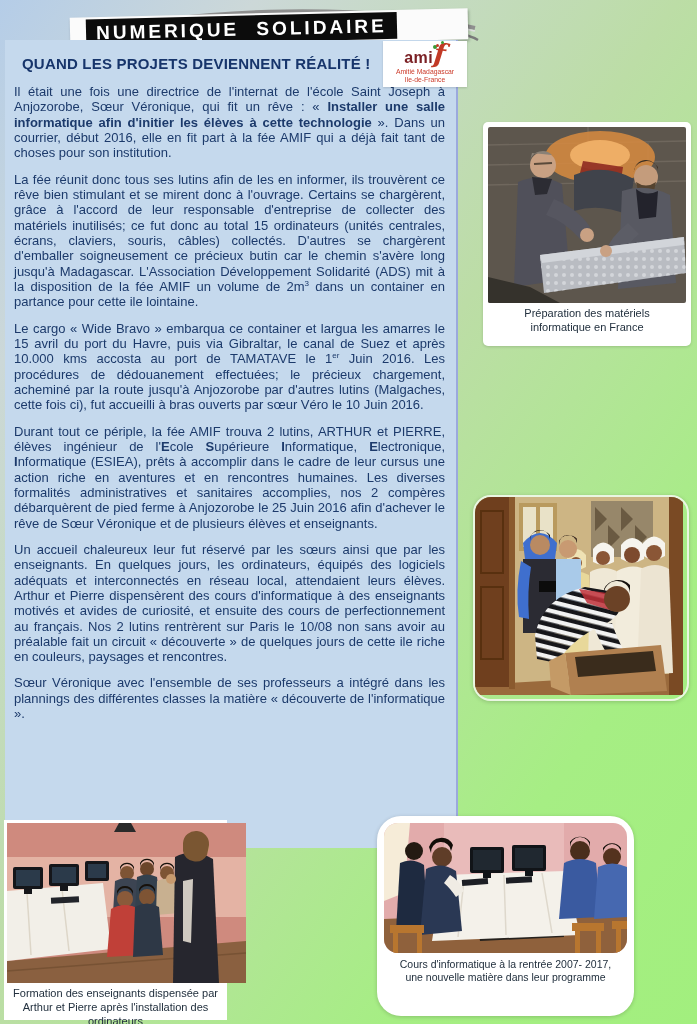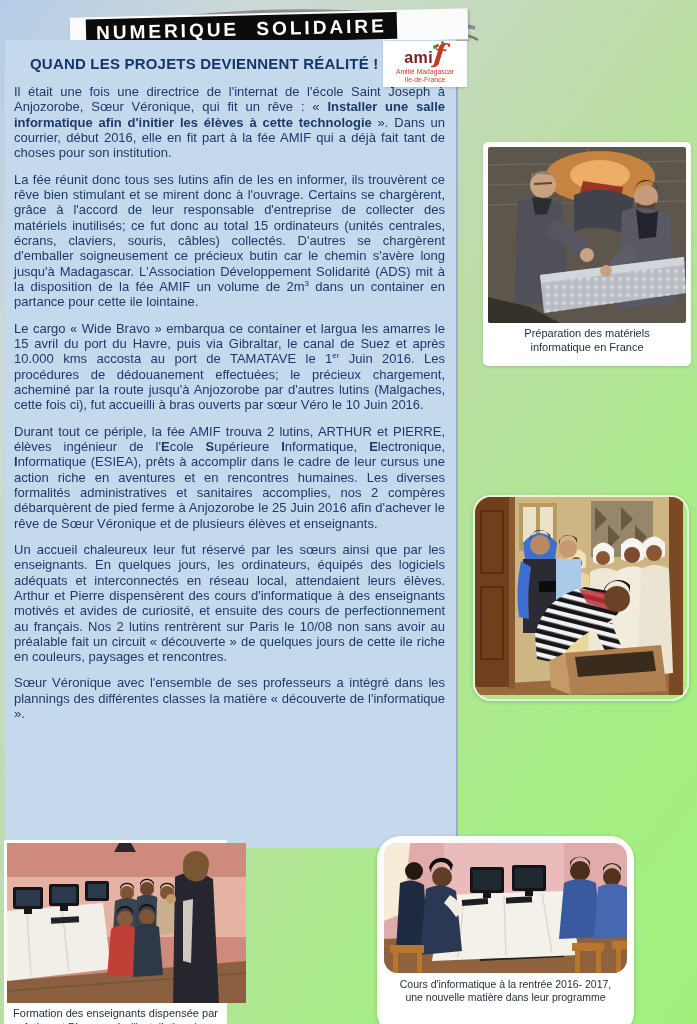--- a/index.html
+++ b/index.html
@@ -26,28 +26,28 @@
     color:#c23a26;display:inline-block;transform:rotate(6deg);margin-left:1px;}
   .dot{position:absolute;border-radius:50%;}
   .d1{width:4px;height:4px;background:#3a9a35;left:29px;top:3px;}
   .d2{width:3px;height:3px;background:#3a9a35;right:2px;top:-1px;}
   .d3{width:3px;height:3px;background:#c23a26;right:7px;top:2px;}
   .amif-sub{font-size:6.8px;line-height:1.15;color:#cc3b2a;text-align:center;}
 
   
   .textblock{position:absolute;left:5px;top:40px;width:453px;height:808px;background:#c5d9ed;
     border-right:2px solid #9ba9dd;box-sizing:border-box;padding:13px 11px 0 9px;overflow:hidden;}
-  .article-heading{margin:2px 0 12px 16px;font-size:15px;font-weight:800;color:#17356b;
+  .article-heading{margin:2px 0 12px 8px;font-size:15px;font-weight:800;color:#17356b;
     letter-spacing:.2px;}
   .textblock p{margin:0 0 11px;font-size:13px;line-height:1.18;text-align:justify;
     color:#1c3a6b;}
   .textblock sup{font-size:.62em;vertical-align:super;line-height:0;}
 
   
-  .card{position:absolute;background:#fff;box-sizing:border-box;margin-top:20px;}
+  .card{position:absolute;background:#fff;box-sizing:border-box;}
   .card-tr{left:483px;top:122px;width:208px;height:224px;border-radius:5px;padding:5px 5px 0;
     box-shadow:0 1px 3px rgba(0,0,0,.15);}
   .card-tr svg{display:block;border-radius:2px;}
   .photo-mr{position:absolute;left:473px;top:495px;width:212px;height:202px;border-radius:18px;
     overflow:hidden;border:2px solid #eaf6e2;box-shadow:0 1px 4px rgba(0,0,0,.18);}
   .photo-mr svg{display:block;}
   .card-bl{left:4px;top:820px;width:223px;height:200px;padding:3px 3px 0;}
   .card-bl svg{display:block;}
   .card-bc{left:377px;top:816px;width:257px;height:200px;border-radius:24px;padding:7px 7px 0;
     box-shadow:0 1px 4px rgba(0,0,0,.18);}
@@ -274,16 +274,16 @@
         <rect x="6" y="102" width="34" height="8"></rect>
           <rect x="9" y="110" width="5" height="20"></rect>
           <rect x="33" y="110" width="5" height="20"></rect>
         <rect x="188" y="100" width="32" height="8"></rect>
           <rect x="191" y="108" width="5" height="22"></rect>
           <rect x="212" y="108" width="5" height="22"></rect>
         <rect x="228" y="98" width="15" height="8"></rect>
           <rect x="232" y="106" width="5" height="24"></rect>
       </g>
     </svg>
-    <div class="caption">Cours d'informatique  à la rentrée 2016- 2017, une nouvelle matière dans leur programme</div>
+    <div class="caption">Cours d'informatique  à la rentrée 2007- 2017, une nouvelle matière dans leur programme</div>
   </div>
 
 </div>
 
 </body></html>

